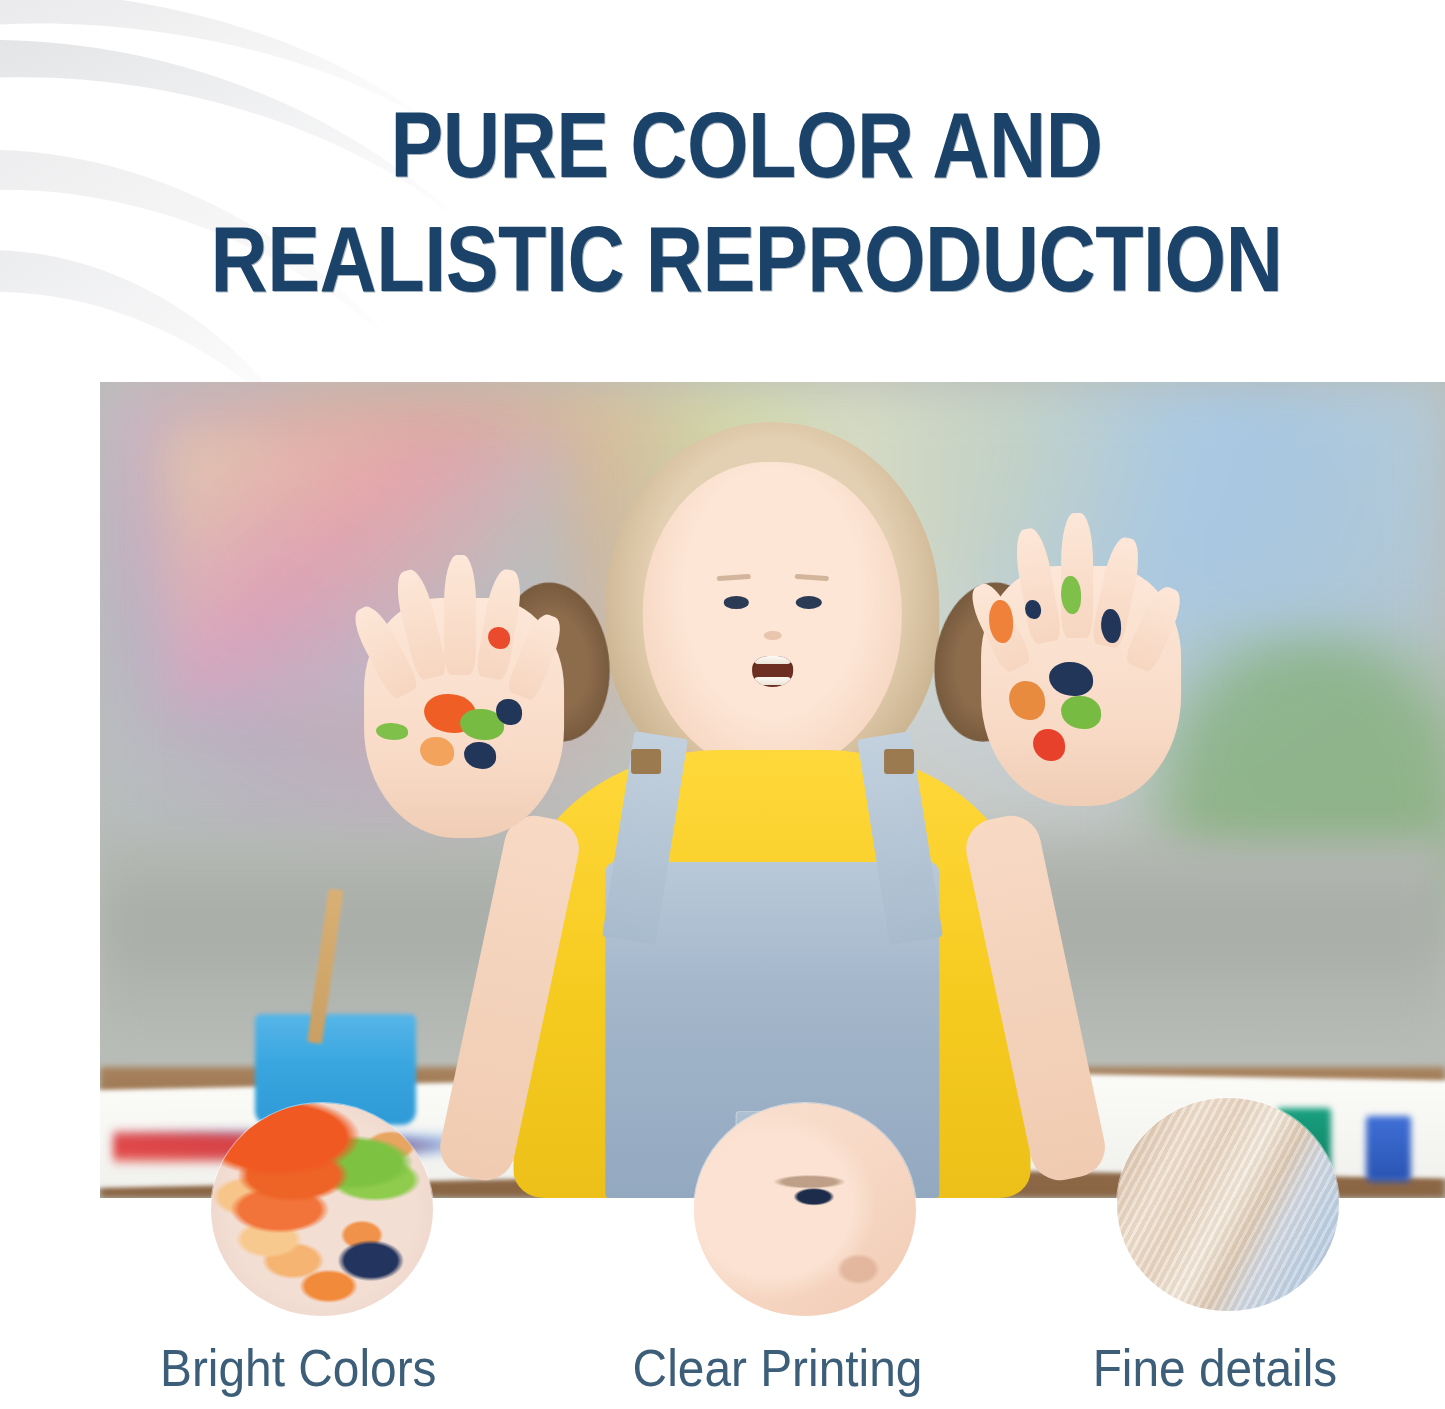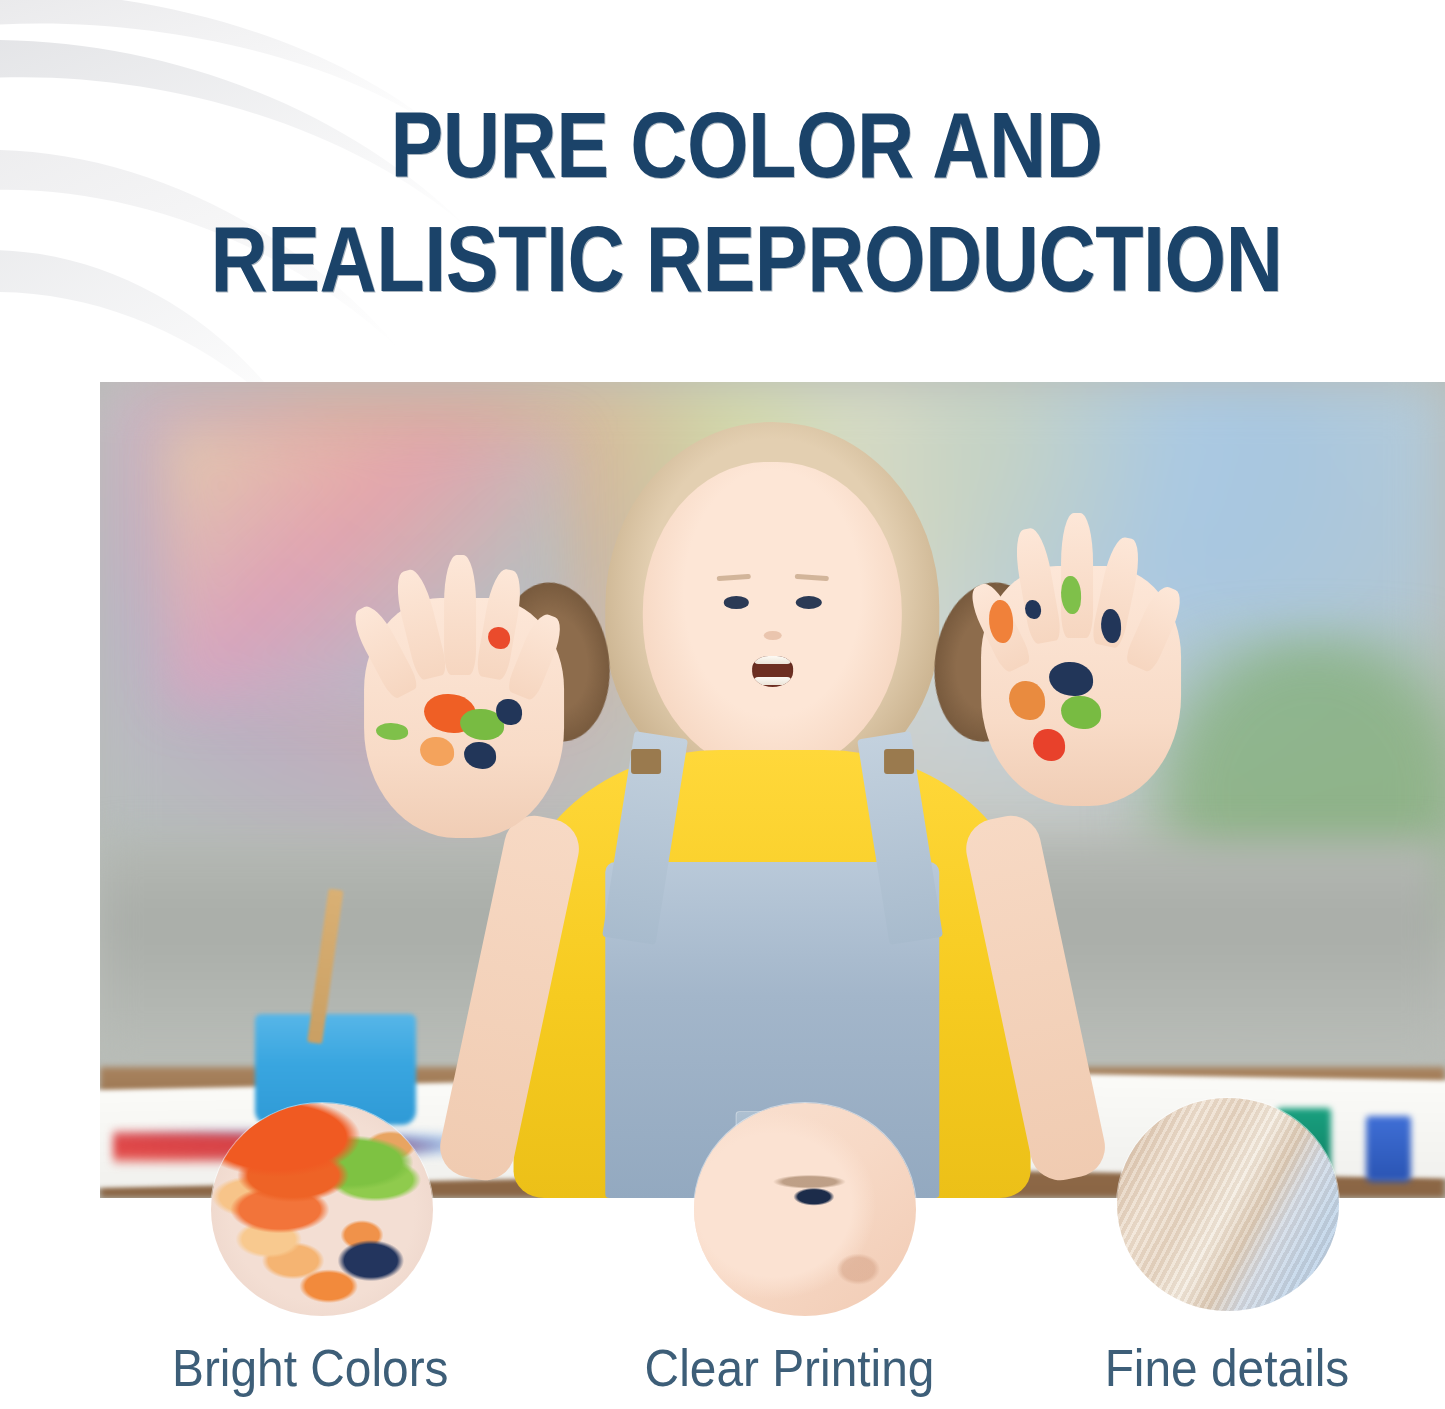--- a/index.html
+++ b/index.html
@@ -315,21 +315,21 @@
         #cfd9e6 70%, #bcd2e8 82%, #aec9e4 100%);
   }
   .c3-strand {
     position:absolute; inset:0;
     background:repeating-linear-gradient(118deg,
       rgba(255,255,255,.22) 0 3px,
       rgba(170,140,115,.14) 3px 7px);
   }
 
   
-  .captions { position:absolute; left:12px; top:1335px; width:1166px; height:70px; z-index:6; }
+  .captions { position:absolute; left:0; top:1335px; width:1166px; height:70px; z-index:6; }
   .caption {
     position:absolute;
     top:0;
     color:#3d5e78;
     font-family:"Liberation Sans Narrow","Liberation Sans", sans-serif;
     font-size:52px;
     line-height:66px;
     font-weight:400;
     white-space:nowrap;
     transform:scaleX(.92);

